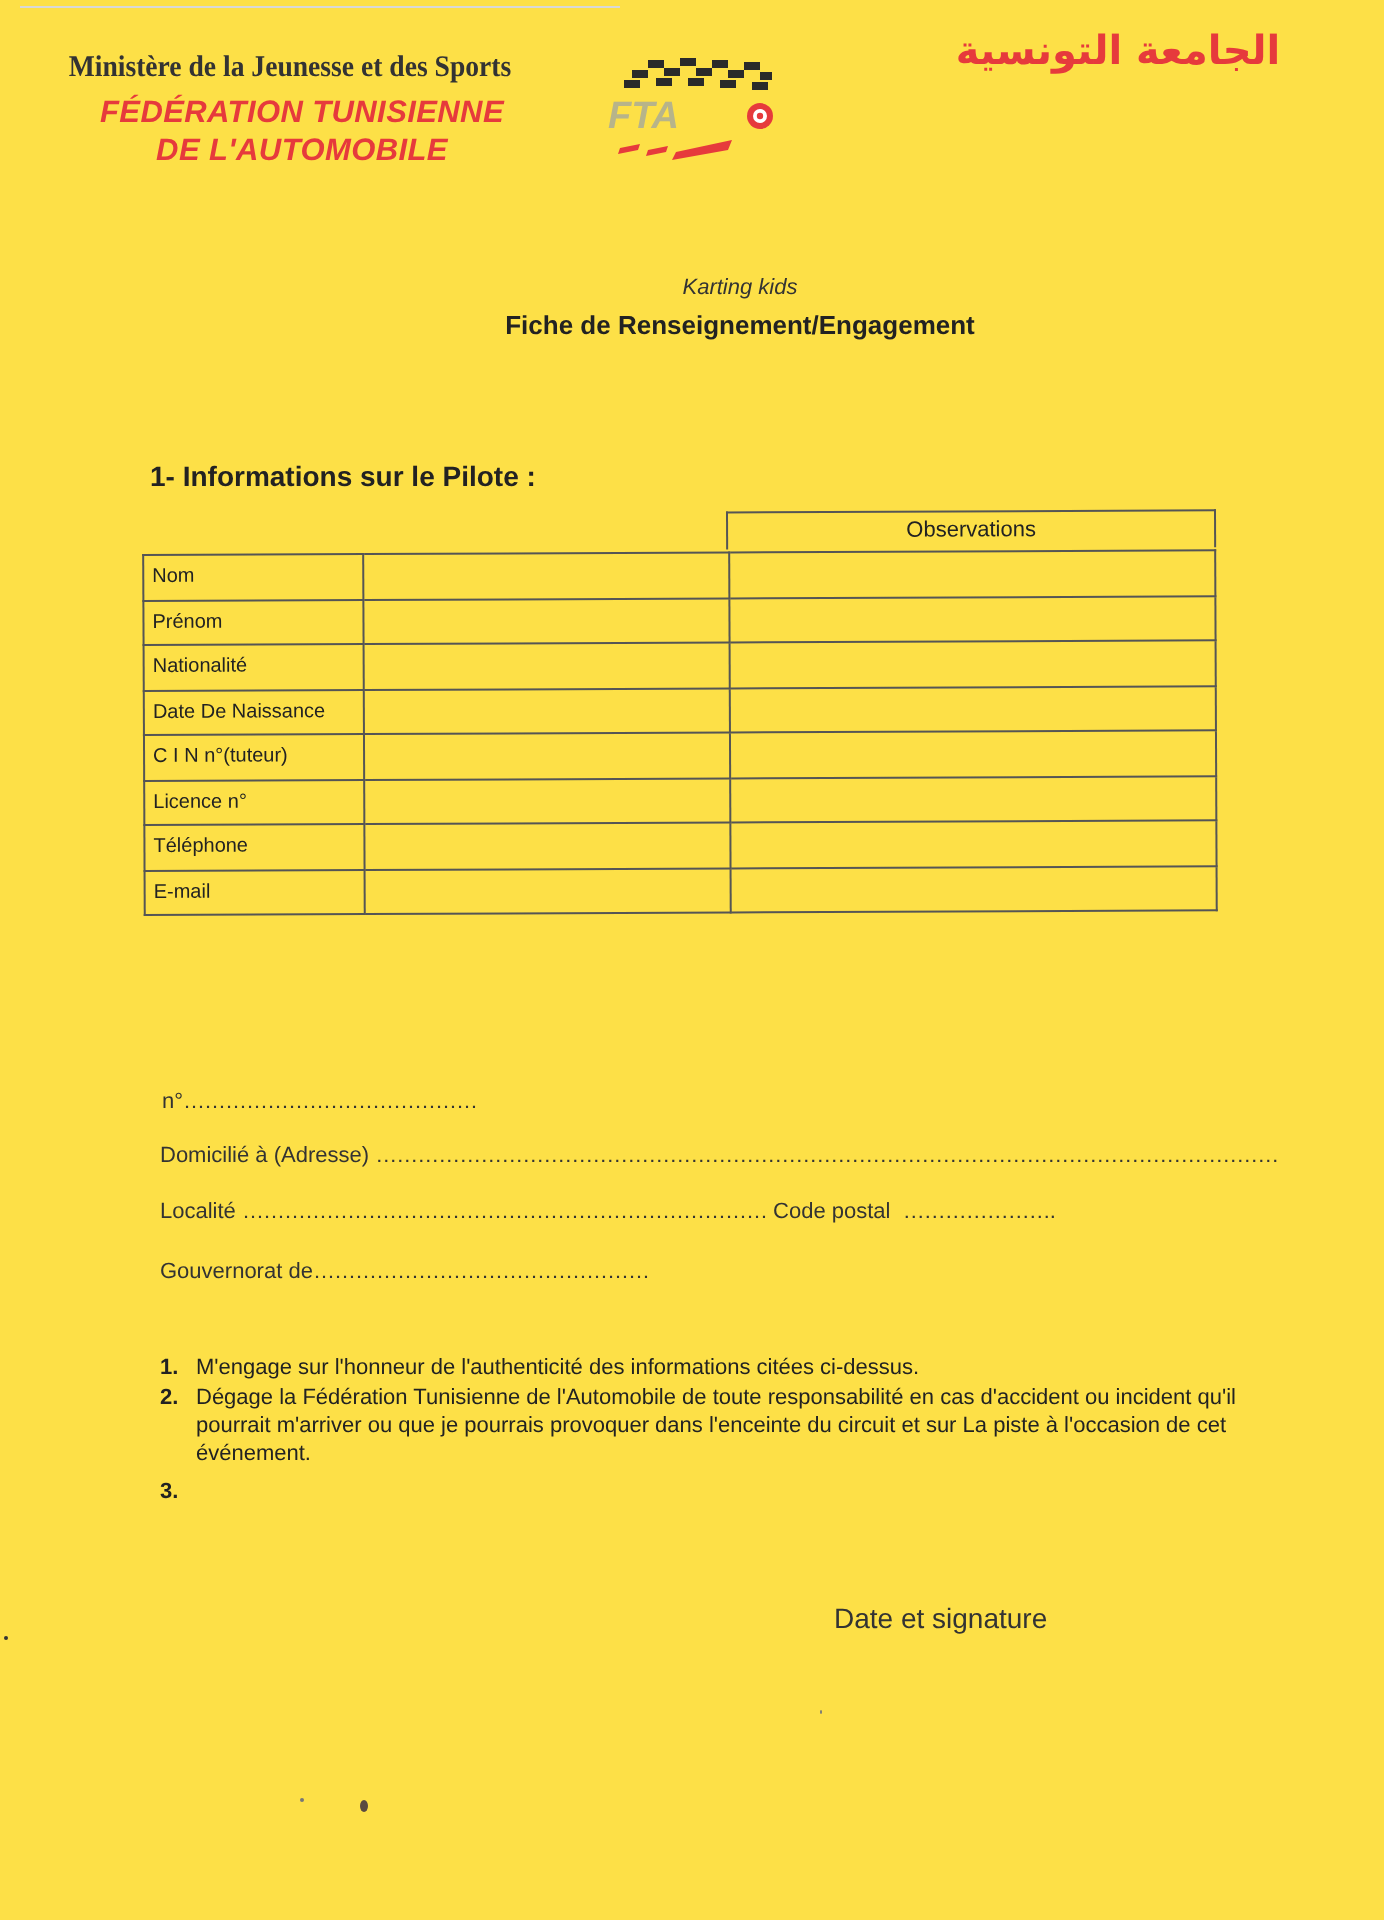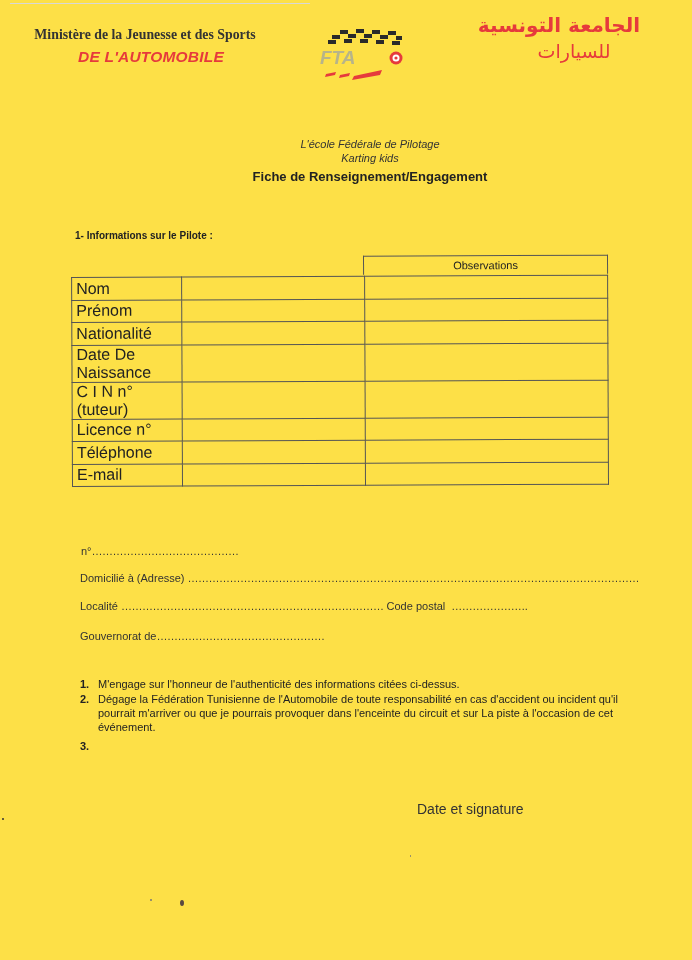--- a/index.html
+++ b/index.html
@@ -10,40 +10,40 @@
       color: #2b2b2b;
       position: relative;
     }
     .page { position: absolute; left: 0; top: 0; width: 692px; height: 960px; background: #fde047; }
     .top-rule { position: absolute; left: 10px; top: 3px; width: 300px; height: 1px; background: #d8d8d8; }
 
     .hdr-left { position: absolute; left: 36px; top: 26px; width: 230px; text-align: center; }
     .ministry-fr { font-family: "Liberation Serif", "DejaVu Serif", serif; font-size: 15px; font-weight: bold; color: #333; transform: scaleX(0.92); transform-origin: center; white-space: nowrap; margin-left: -12px; }
     .fed-fr { font-family: "Liberation Sans", sans-serif; font-style: italic; font-weight: bold; color: #e63a3c; font-size: 15.5px; line-height: 19px; margin-top: 4px; letter-spacing: 0.2px; }
 
-    .logo { position: absolute; left: 316px; top: 26px; width: 92px; height: 58px; }
+    .logo { position: absolute; left: 300px; top: 26px; width: 92px; height: 58px; }
 
     .hdr-right { position: absolute; left: 440px; top: 12px; width: 238px; text-align: center; direction: rtl; }
     .ministry-ar { font-family: "DejaVu Sans", sans-serif; font-size: 18px; color: #333; line-height: 24px; }
     .fed-ar-1 { font-family: "DejaVu Sans", sans-serif; font-weight: bold; font-size: 20px; color: #e63a3c; line-height: 26px; }
     .fed-ar-2 { font-family: "DejaVu Sans", sans-serif; font-size: 19px; color: #e63a3c; line-height: 26px; margin-left: 30px; }
 
     .titles { position: absolute; left: 200px; top: 137px; width: 340px; text-align: center; }
     .school { font-style: italic; font-size: 11px; color: #333; line-height: 14px; }
     .karting { font-style: italic; font-size: 11px; color: #333; line-height: 14px; }
     .fiche { font-size: 13px; color: #222; margin-top: 3px; line-height: 18px; font-weight: bold; }
 
-    .sec-title { position: absolute; font-size: 10px; font-weight: bold; color: #222; }
+    .sec-title { position: absolute; font-size: 14px; font-weight: bold; color: #222; }
     .sec1 { left: 75px; top: 230px; }
     .sec2 { left: 78px; top: 492px; }
 
     .table-wrap { position: absolute; left: 71px; top: 257px; width: 537px; height: 206px; transform: rotate(-0.25deg); transform-origin: left top; }
     .obs-head { position: absolute; left: 292px; top: 0; width: 243px; height: 18px; border: 1px solid #555; border-bottom: none; text-align: center; font-size: 11px; line-height: 18px; color: #222; }
     table.pilot { position: absolute; left: 0; top: 20px; border-collapse: collapse; width: 537px; }
-    table.pilot td { border: 1px solid #555; height: 21.5px; padding: 0 4px; font-size: 16px; color: #222; }
+    table.pilot td { border: 1px solid #555; height: 21.5px; padding: 0 4px; font-size: 10px; color: #222; }
     table.pilot td.lbl { width: 101px; }
     table.pilot td.val { width: 174px; }
     table.pilot td.obs { width: 234px; }
 
     .line { position: absolute; font-size: 11px; color: #333; white-space: nowrap; }
     .dots { letter-spacing: -0.5px; }
     .l1 { left: 82px; top: 522px; width: 550px; }
     .l1 .right { position: absolute; right: 0; top: 0; }
     .l2 { left: 81px; top: 545px; }
     .l3 { left: 80px; top: 572px; }
@@ -61,20 +61,21 @@
   </style>
 </head>
 <body>
 
 <div class="page">
   <div class="top-rule"></div>
 
   <div class="hdr-left">
     <div class="ministry-fr">Ministère de la Jeunesse et des Sports</div>
     <div class="fed-fr">
+      <div>FÉDÉRATION TUNISIENNE</div>
       <div>DE L'AUTOMOBILE</div>
     </div>
   </div>
 
   <div class="logo">
     <svg width="92" height="58" viewBox="0 0 92 58">
       <g fill="#2a2a2a">
         <rect x="24" y="4" width="8" height="4"></rect>
           <rect x="40" y="3" width="8" height="4"></rect>
           <rect x="56" y="4" width="8" height="4"></rect>
@@ -97,25 +98,23 @@
       <g fill="#e63a3c">
         <polygon points="10,48 20,46 19,49 9,51"></polygon>
         <polygon points="24,49 34,47 33,50 23,52"></polygon>
         <polygon points="38,50 66,44 64,49 36,54"></polygon>
       </g>
     </svg>
   </div>
 
   <div class="hdr-right">
     <div class="fed-ar-1">الجامعة التونسية</div>
-    <div class="fed-ar-2">للسيارات</div>
   </div>
 
   <div class="titles">
-    <div class="school">L'école Fédérale de Pilotage</div>
     <div class="karting">Karting kids</div>
     <div class="fiche">Fiche de Renseignement/Engagement</div>
   </div>
 
   <div class="sec-title sec1">1- Informations sur le Pilote :</div>
 
   <div class="table-wrap">
     <div class="obs-head">Observations</div>
     <table class="pilot">
       <tbody id="pilot-rows">

